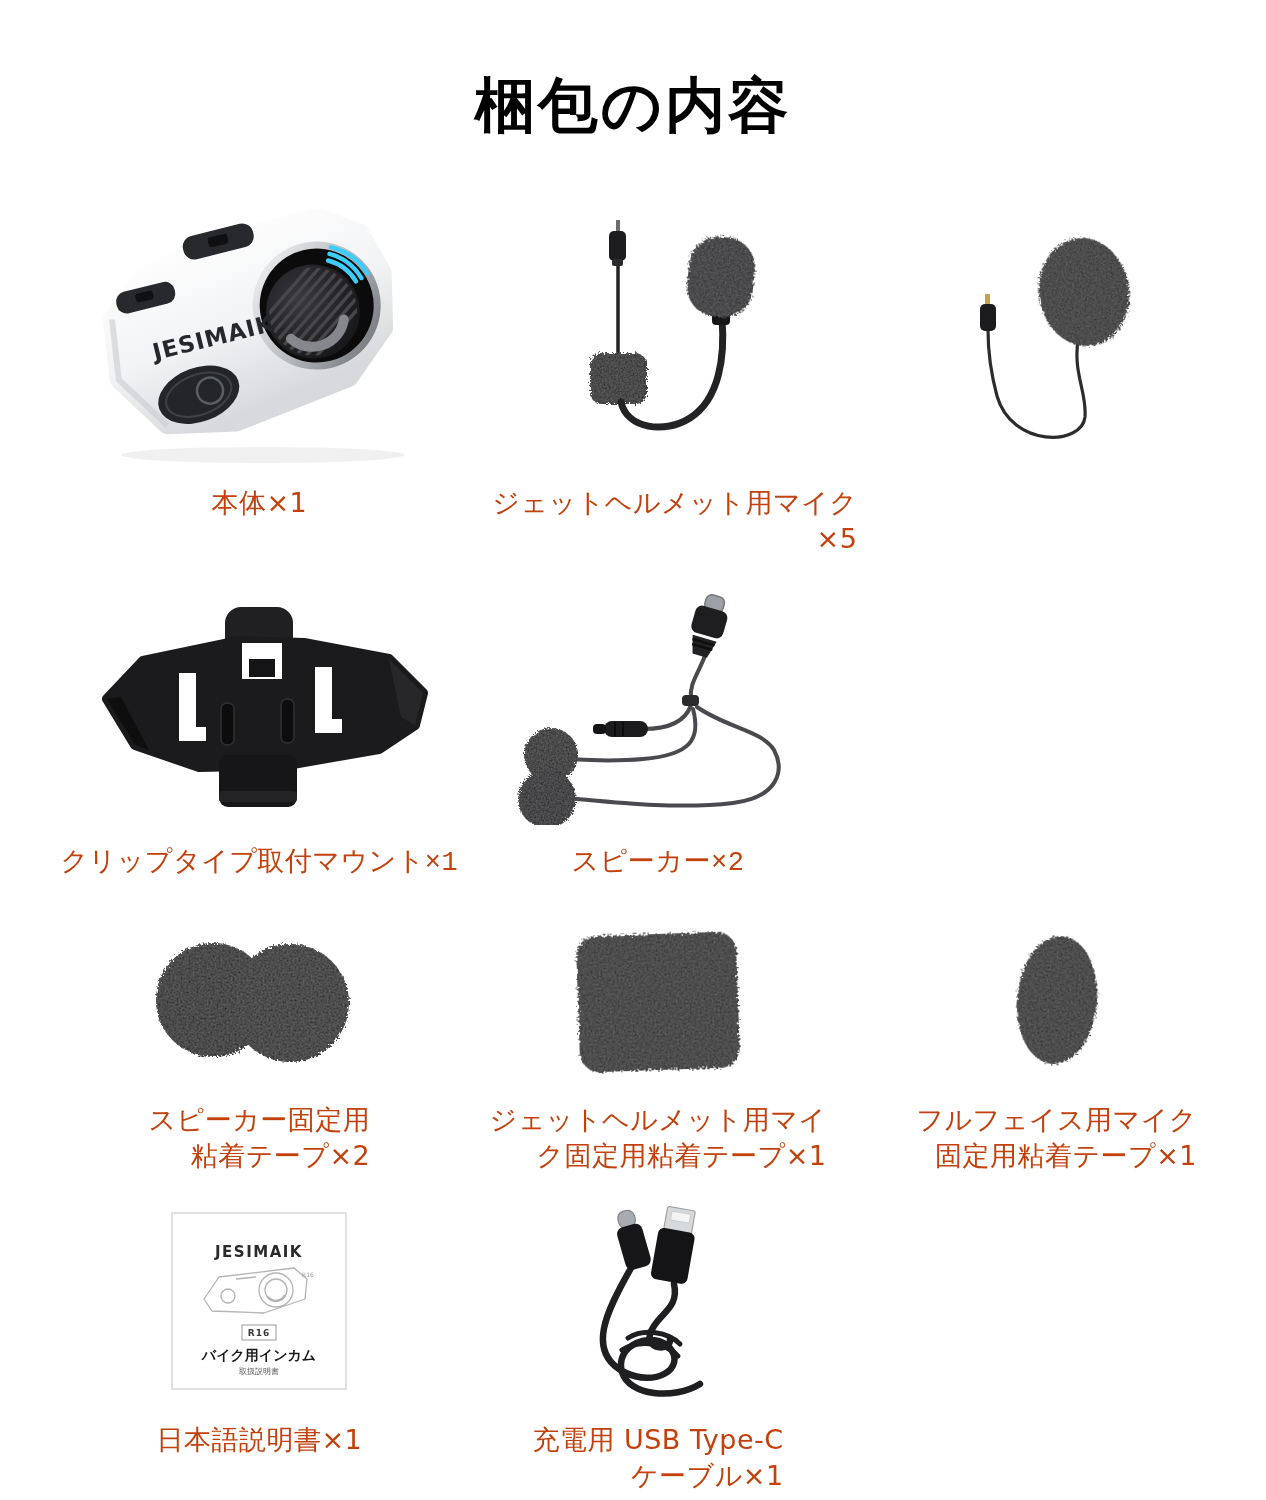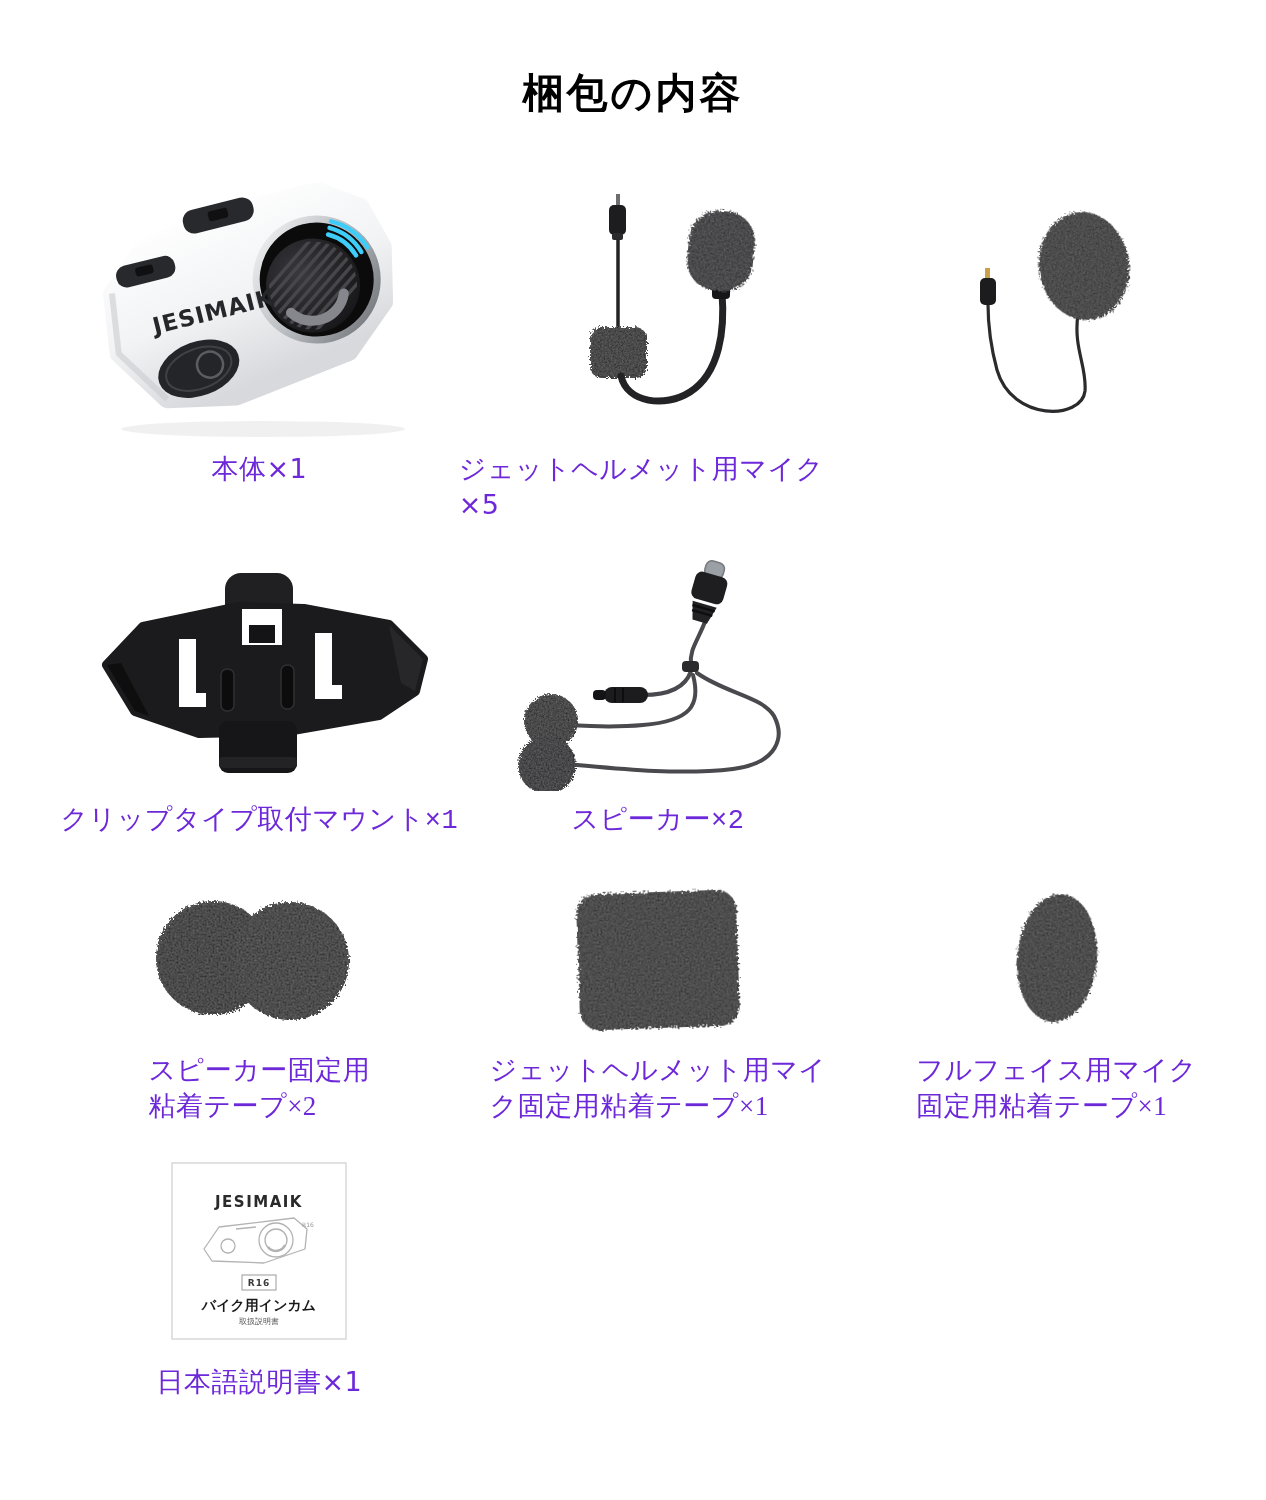--- a/index.html
+++ b/index.html
@@ -3,39 +3,39 @@
 <meta charset="utf-8">
 <style>
   * { margin:0; padding:0; box-sizing:border-box; }
   html,body { background:#ffffff; }
   body {
     width:1266px; height:1500px; margin:0 auto; overflow:hidden;
     font-family:"DejaVu Sans","Liberation Sans",sans-serif;
   }
   .page-title {
     padding-top:66px; text-align:center;
-    font-size:41px; font-weight:800; color:#000; letter-spacing:3px;
+    font-size:60px; font-weight:800; color:#000; letter-spacing:3px;
   }
   .grid {
     display:grid; grid-template-columns:repeat(3,1fr);
     margin:0 10px 0 60px;
   }
   .row1 { margin-top:62px; }
   .row2 { margin-top:30px;font-family:Liberation Mono, monospace; }
-  .row3 { margin-top:36px;font-family:Liberation Serif, serif; }
+  .row3 { margin-top:36px; }
   .row4 { margin-top:26px; }
   .cell { display:flex; flex-direction:column; align-items:center; }
   .art  { display:flex; align-items:center; justify-content:center; width:100%; }
   .art-r1 { height:256px; }
   .art-r2 { height:238px; }
   .art-r3 { height:164px; }
   .art-r4 { height:202px; }
   .item-label {
-    margin-top:12px; font-size:27px; line-height:1.34; color:#6d28d9;
-    text-align:left; white-space:pre-line; font-weight:500; letter-spacing:0.5px;
+    margin-top:20px; font-size:27px; line-height:1.34; color:#c2410c;
+    text-align:right; white-space:pre-line; font-weight:500; letter-spacing:0.5px;
   }
   svg { display:block; }
 </style>
 </head>
 <body>
 
 <h1 class="page-title">梱包の内容</h1>
 
 <div class="grid row1">
 
@@ -317,15 +317,38 @@
         <text x="158" y="72" font-size="6" fill="#999">R16</text>
         <rect x="98" y="120" width="34" height="15" fill="#ffffff" stroke="#9a9a9a" stroke-width="1"></rect>
         <text x="115" y="131" text-anchor="middle" font-size="9" font-weight="600" letter-spacing="1" fill="#3a3a3a">R16</text>
         <text x="115" y="155" text-anchor="middle" font-size="14" font-weight="800" fill="#1a1a1a">バイク用インカム</text>
         <text x="115" y="169" text-anchor="middle" font-size="8" fill="#555">取扱説明書</text>
       </svg>
     </div>
     <div class="item-label">日本語説明書×1</div>
   </div>
 
+  <div class="cell">
+    <div class="art art-r4">
+      <svg width="260" height="202" viewBox="0 0 260 202">
+        <g stroke="#1f1f22" stroke-width="6.5" fill="none" stroke-linecap="round">
+          <path d="M103 68 C78 112 58 152 96 172 C128 188 158 168 142 148 C126 130 86 144 94 172 C101 196 146 200 172 184"></path>
+          <path d="M146 84 C152 110 128 114 122 134 C118 150 144 152 142 138"></path>
+          <path d="M100 138 C116 128 140 132 152 144" stroke-width="5"></path>
+          <path d="M94 150 C112 138 140 144 150 156" stroke-width="5"></path>
+        </g>
+        <g transform="rotate(10 135 45)">
+          <rect x="133" y="6" width="28" height="24" rx="2" fill="#d6d9dd" stroke="#9fa3a8" stroke-width="1.2"></rect>
+          <rect x="138" y="10" width="19" height="9" fill="#f4f4f4" stroke="#c2c5c8" stroke-width="0.8"></rect>
+          <rect x="128" y="28" width="37" height="52" rx="6" fill="#141416"></rect>
+        </g>
+        <g transform="rotate(-16 104 40)">
+          <rect x="96" y="10" width="17" height="17" rx="7" fill="#a7acb2" stroke="#83878c" stroke-width="1.2"></rect>
+          <rect x="91" y="25" width="26" height="44" rx="7" fill="#17171a"></rect>
+        </g>
+      </svg>
+    </div>
+    <div class="item-label">充電用 USB Type-C
+ケーブル×1</div>
+  </div>
 
   <div class="cell"></div>
 </div>
 
 </body></html>

